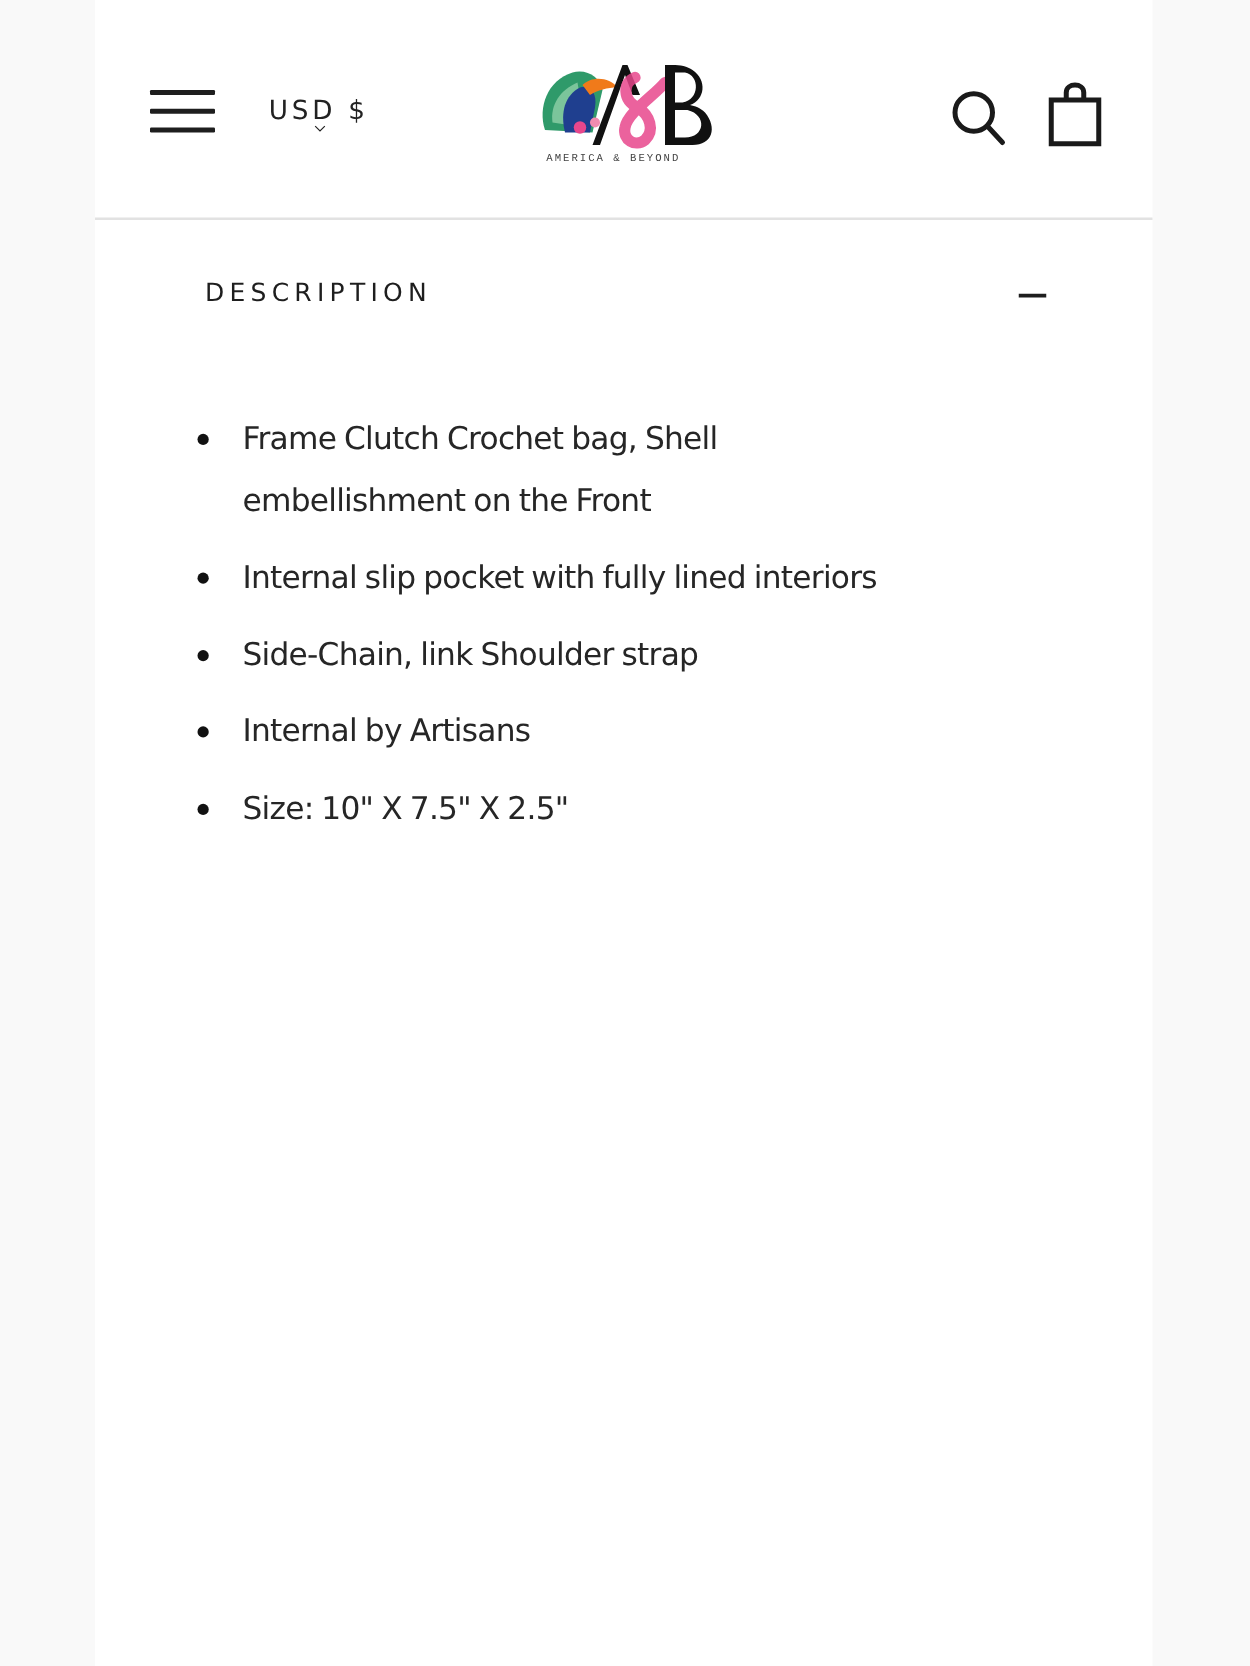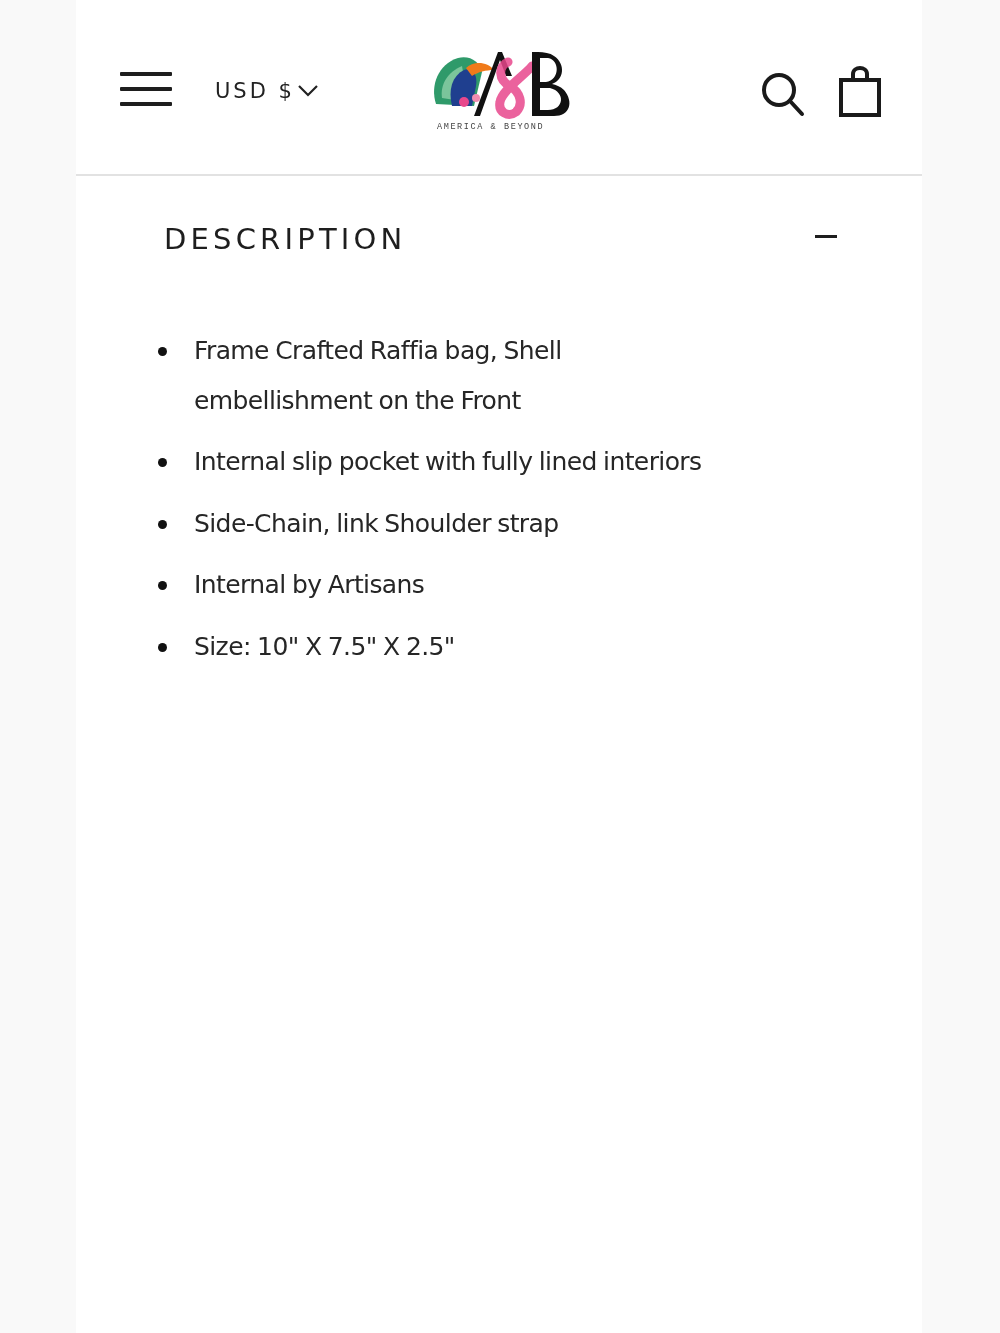--- a/index.html
+++ b/index.html
@@ -5,29 +5,29 @@
   * { box-sizing: border-box; margin: 0; padding: 0; }
   html, body { width: 1000px; height: 1333px; overflow: hidden; }
   body { background: #f9f9f9; font-family: "DejaVu Sans", sans-serif; color: #222; position: relative; }
   .page { position: absolute; left: 76px; top: 0; width: 846px; height: 1333px; background: #ffffff; }
   .header { position: absolute; left: 0; top: 0; width: 846px; height: 176px; border-bottom: 2px solid #e2e2e2; }
   .menu-btn { position: absolute; left: 44px; top: 72px; width: 52px; height: 36px; cursor: pointer; }
   .menu-btn span { position: absolute; left: 0; width: 52px; height: 4px; background: #1e1e1e; border-radius: 1px; }
   .menu-btn span:nth-child(1) { top: 0; }
   .menu-btn span:nth-child(2) { top: 15px; }
   .menu-btn span:nth-child(3) { top: 30px; }
-  .currency { position: absolute; left: 139px; top: 76px; height: 30px; display: flex; align-items: center; cursor: pointer; }
+  .currency { position: absolute; left: 139px; top: 76px; height: 30px; display: flex; align-items: center; cursor: pointer; flex-direction: column; }
   .currency-label { font-family: "DejaVu Sans", sans-serif; font-size: 21px; letter-spacing: 3px; color: #222; }
   .currency svg { margin-left: 2px; }
   .logo { position: absolute; left: 352px; top: 46px; width: 146px; height: 92px; }
   .logo-text { position: absolute; left: 9px; top: 76px; font-family: Liberation Mono, monospace; font-size: 8.5px; letter-spacing: 1.6px; color: #444; white-space: nowrap; }
   .search-btn { position: absolute; left: 684px; top: 70px; width: 46px; height: 48px; cursor: pointer; }
   .cart-btn { position: absolute; left: 762px; top: 64px; width: 44px; height: 54px; cursor: pointer; }
   .section-head { position: absolute; left: 0; top: 212px; width: 846px; height: 50px; cursor: pointer; }
-  .section-title { position: absolute; left: 88px; top: 10px; font-family: "DejaVu Sans", sans-serif; font-size: 29px; letter-spacing: 4.2px; color: #1e1e1e; }
+  .section-title { position: absolute; left: 88px; top: 10px; font-family: "DejaVu Sans", sans-serif; font-size: 20px; letter-spacing: 4.2px; color: #1e1e1e; }
   .collapse-icon { position: absolute; left: 739px; top: 23px; width: 22px; height: 3px; background: #1e1e1e; }
   .content { position: absolute; left: 88px; top: 326px; width: 640px; font-family: "DejaVu Sans", sans-serif; font-size: 25px; line-height: 49.5px; color: #262626; }
   .bullets { list-style: none; }
   .bullets li { position: relative; padding-left: 30px; margin-bottom: 12px; }
   .bullets li::before { content: ""; position: absolute; left: -6px; top: 21px; width: 9px; height: 9px; border-radius: 50%; background: #111; }
   .para { margin-top: 12px; }
   .para + .para { margin-top: 49px; }
   .txt { letter-spacing: -0.6px; word-spacing: -1px; }
 </style>
 </head>
@@ -84,21 +84,21 @@
     </div>
   </header>
 
   <div class="section-head">
     <div class="section-title">DESCRIPTION</div>
     <div class="collapse-icon"></div>
   </div>
 
   <div class="content">
     <ul class="bullets">
-      <li class="txt" style="width:470px">Frame Crafted Raffia bag, Shell embellishment on the Front</li>
+      <li class="txt" style="width:470px">Frame Clutch Crochet bag, Shell embellishment on the Front</li>
       <li class="txt" style="width:660px">Internal slip pocket with fully lined interiors</li>
       <li class="txt">Side-Chain, link Shoulder strap</li>
       <li class="txt">Internal by Artisans</li>
       <li class="txt">Size: 10" X 7.5" X 2.5"</li>
     </ul>
   </div>
 
 </div>
 
 </body></html>

